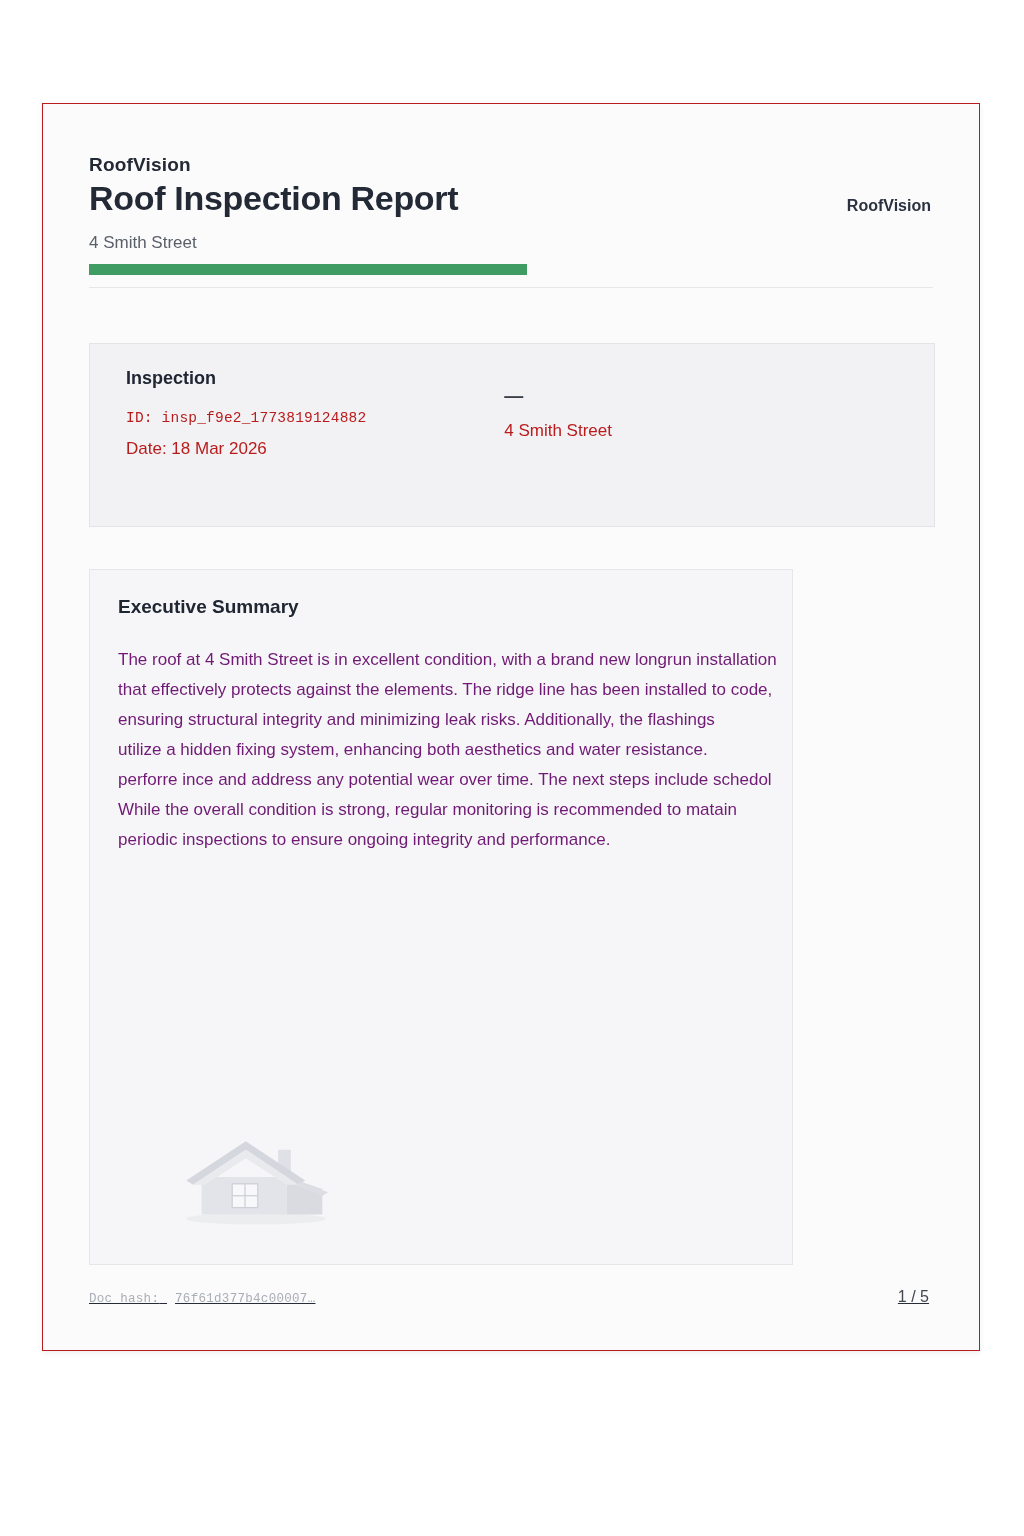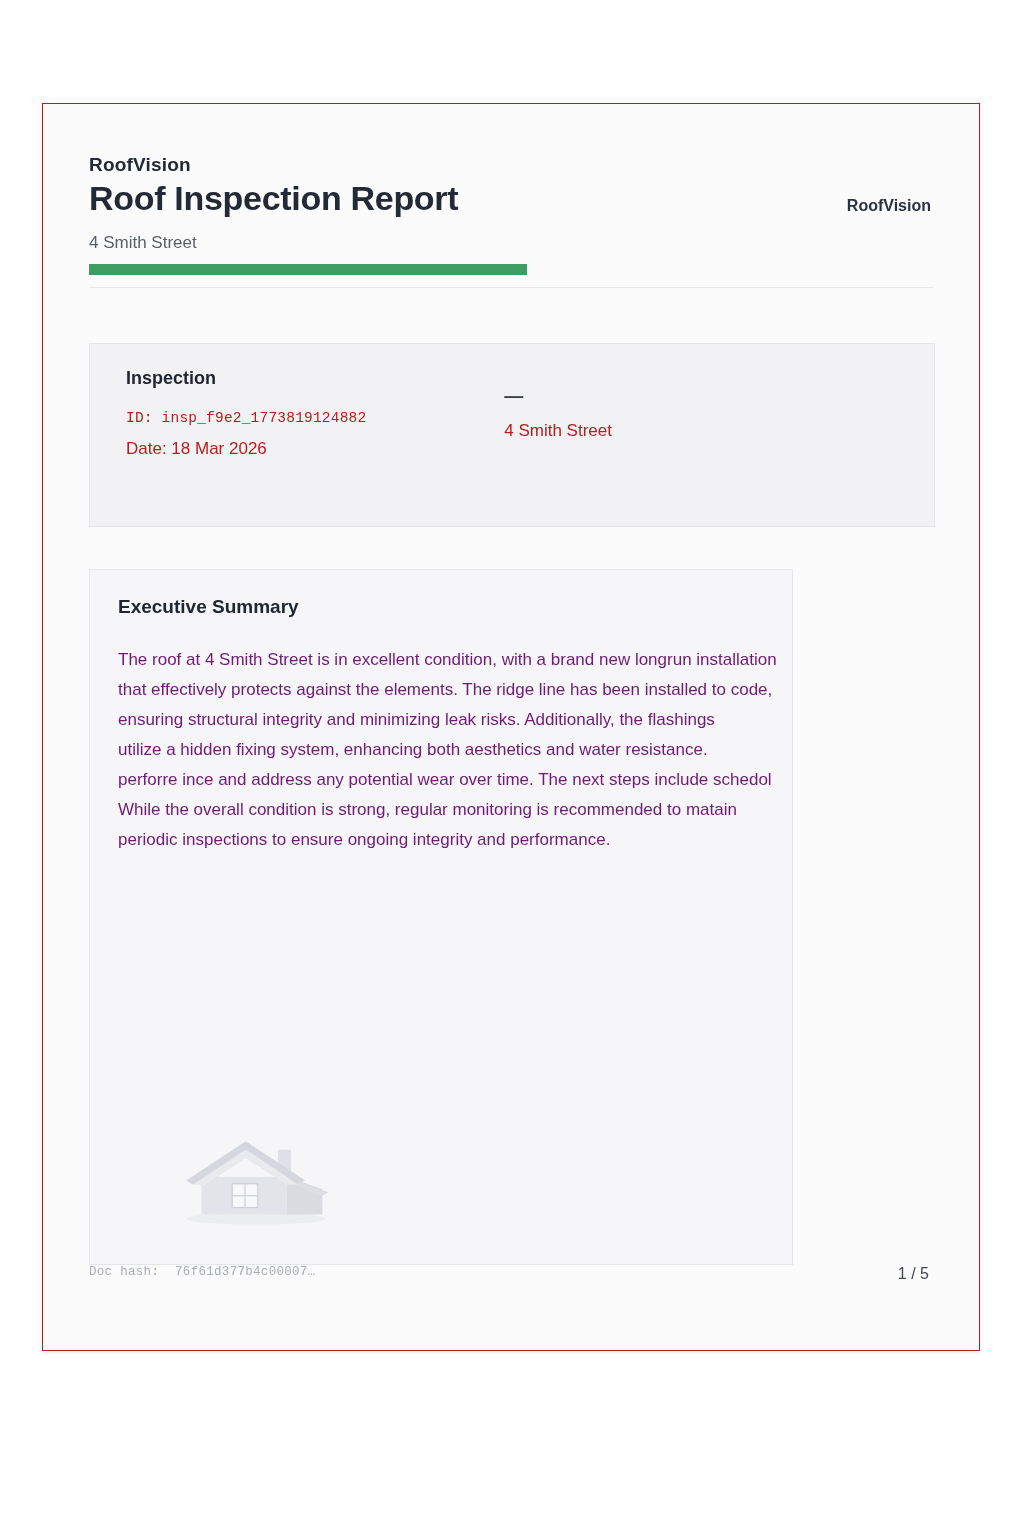--- a/index.html
+++ b/index.html
@@ -110,23 +110,25 @@
     color: #701a75;
     width: 792px;
   }
   .house-art {
     position: absolute;
     left: 80px; top: 556px;
     width: 172px; height: 102px;
   }
   
   .footer {
+    margin-top: 23px;
     display: flex;
     justify-content: space-between;
-    align-items: flex-start;
+    align-items: flex-end;
+    text-decoration: underline;
   }
   .doc-hash {
     font-family: "Liberation Mono", monospace;
     font-size: 12.5px;
     color: #a9adb4;
     letter-spacing: 0.3px;
   }
   .page-indicator {
     font-size: 16px;
     color: #42474f;

